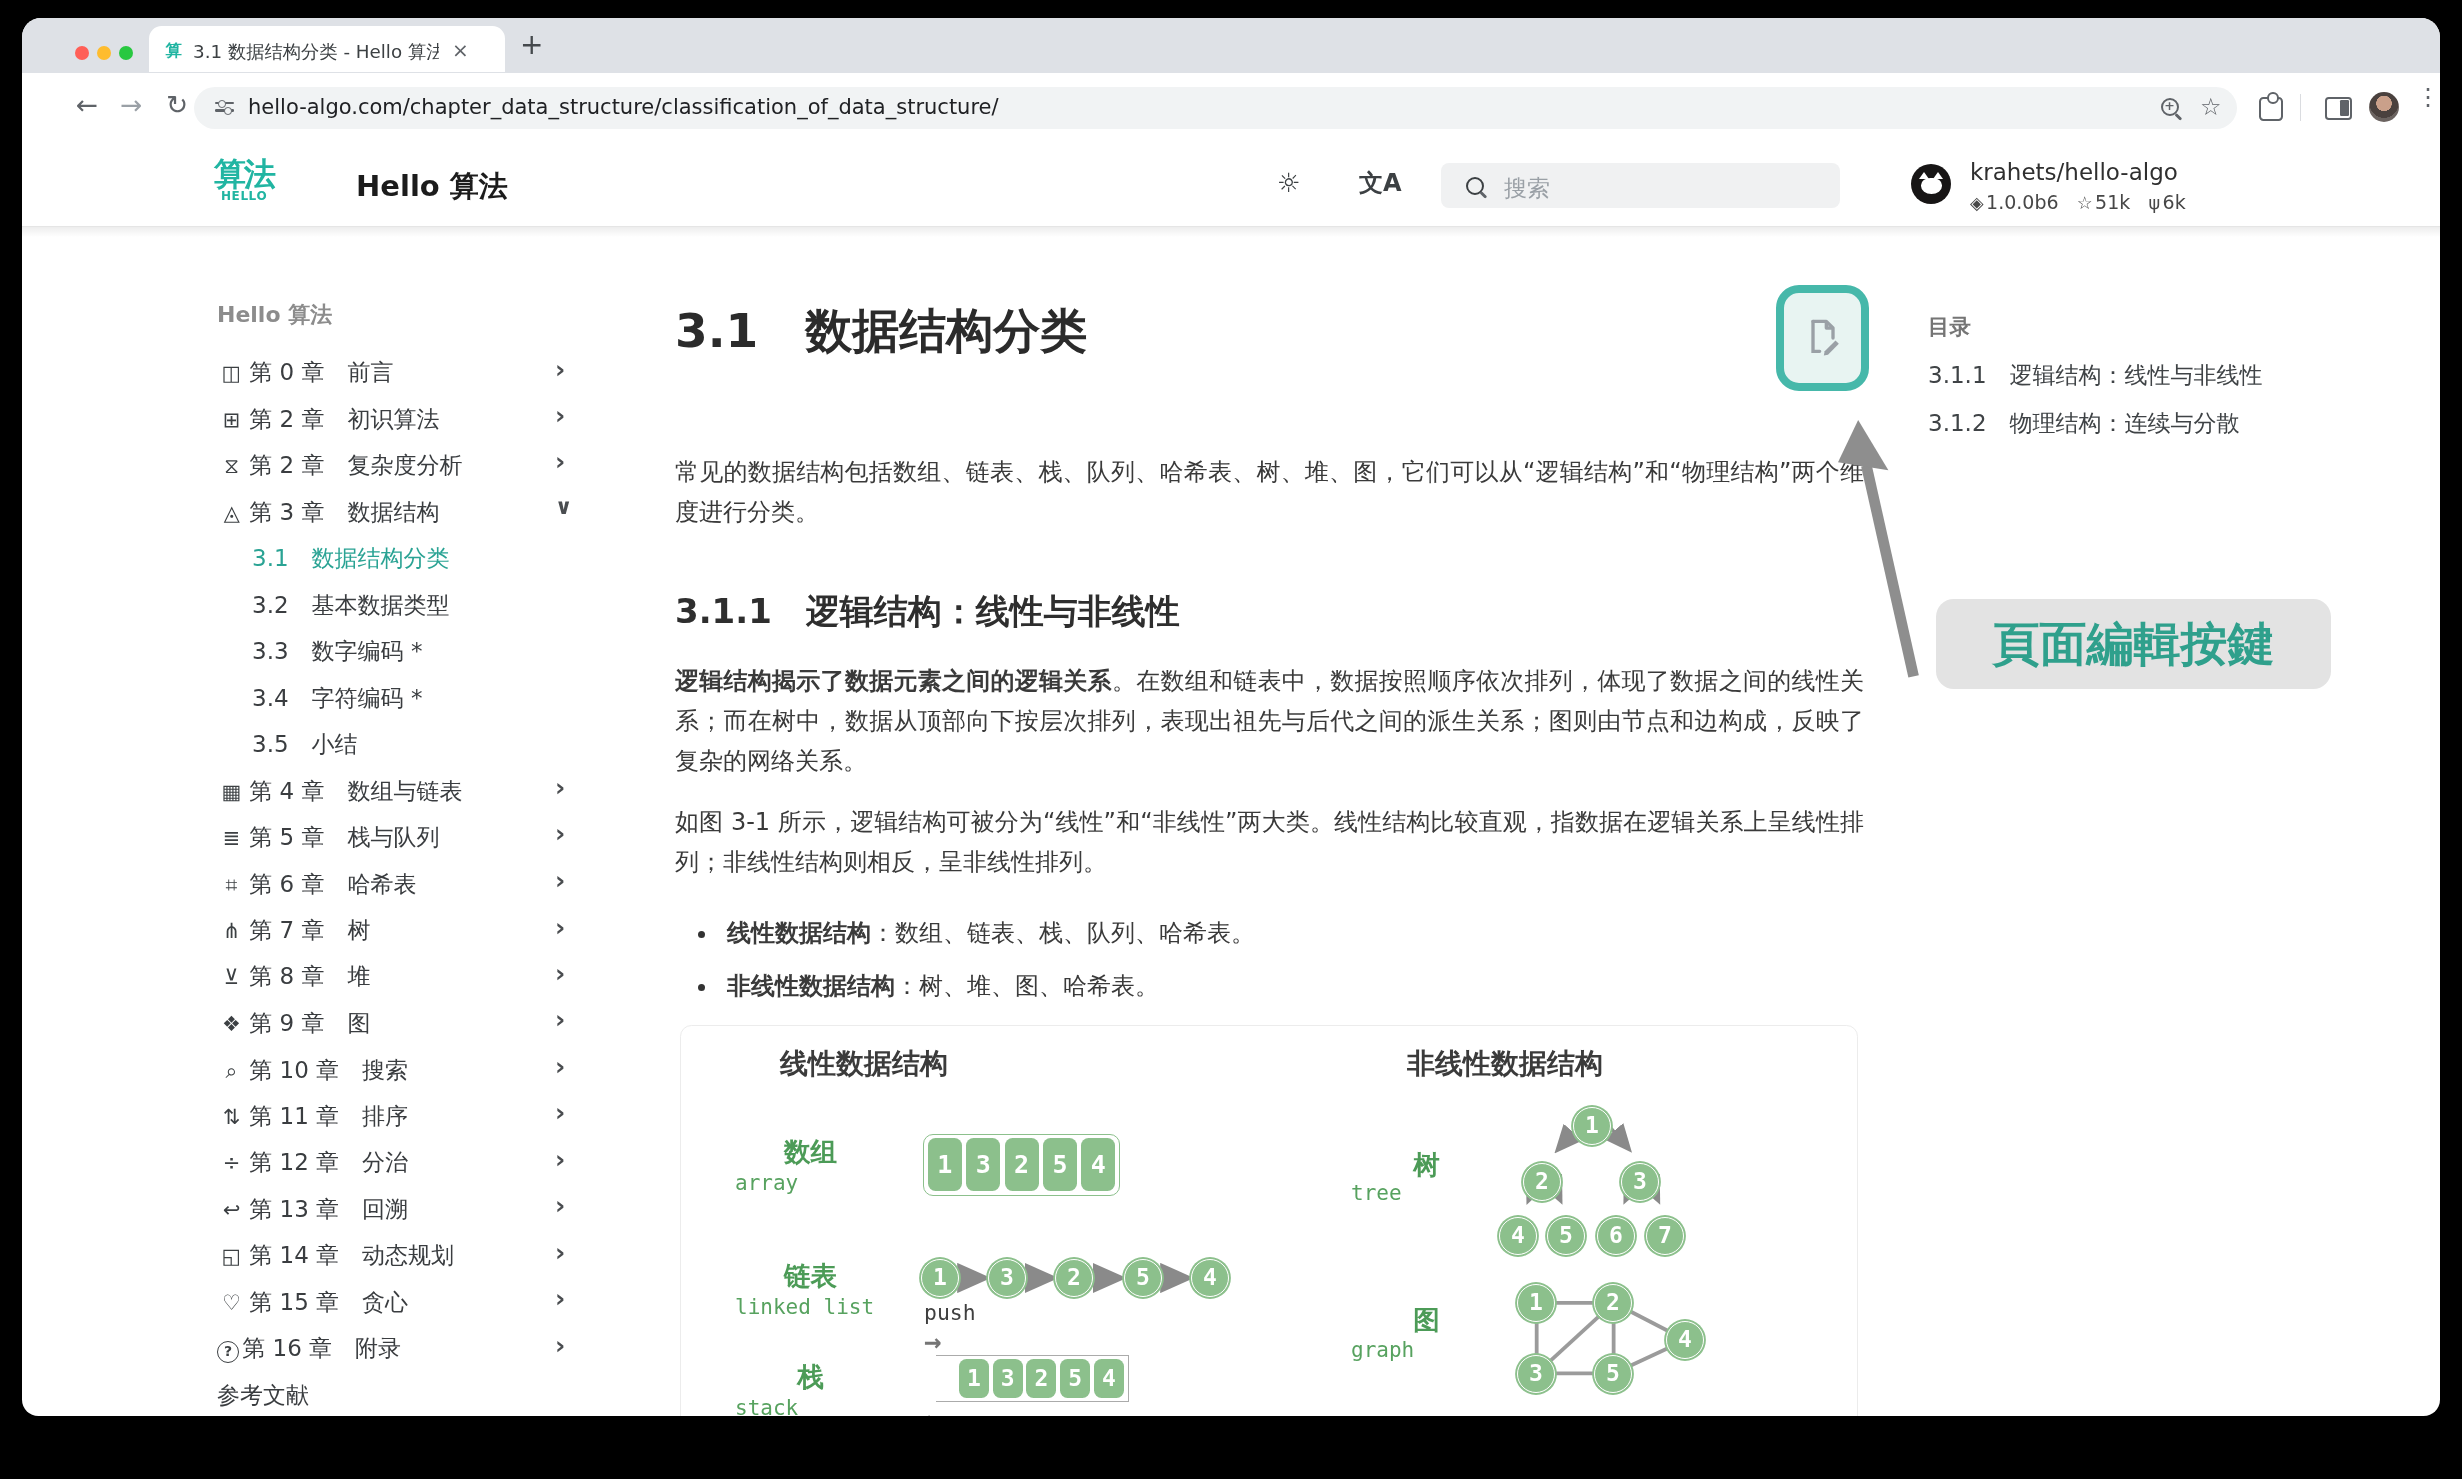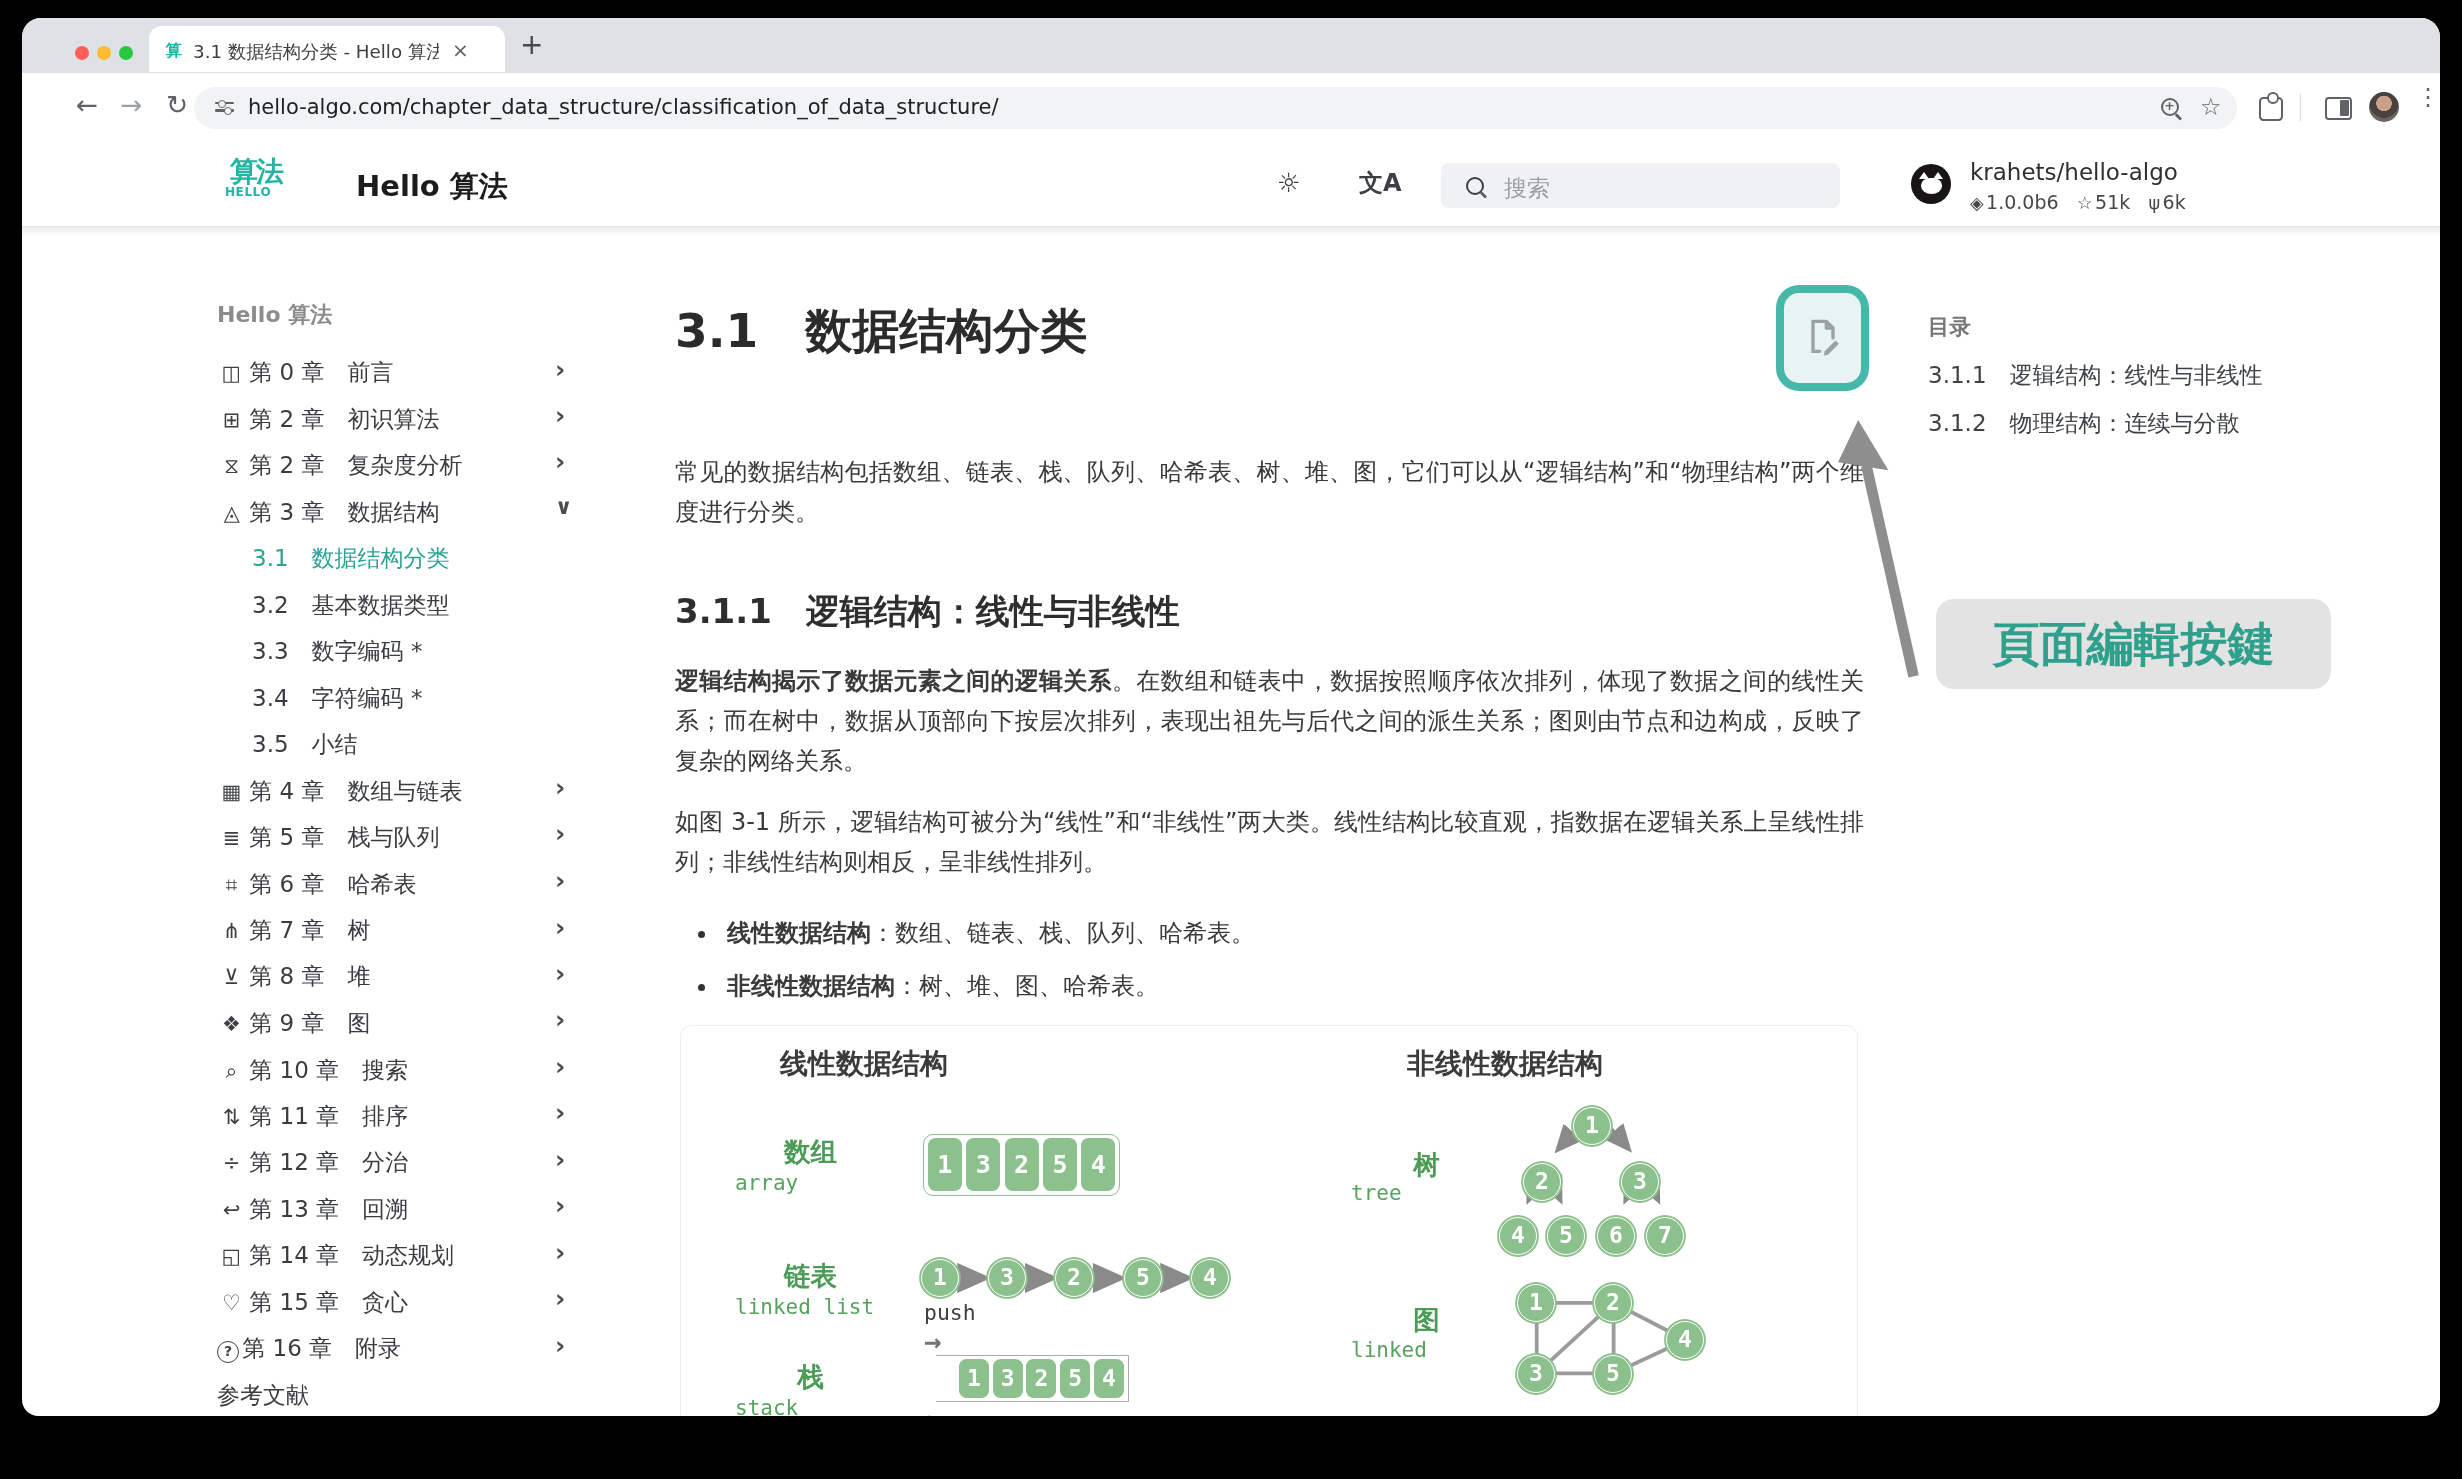--- a/index.html
+++ b/index.html
@@ -38,21 +38,21 @@
   .puzzle{width:20px;height:20px;border:2.5px solid #5f6368;border-radius:4.4px;}
   .puzzle::after{content:"";position:absolute;left:6.3px;top:-6.3px;width:7.6px;height:7.6px;border:2.5px solid #5f6368;
       border-radius:50%;background:#fff;}
   .avatar{width:30px;height:30px;border-radius:50%;
       background:radial-gradient(circle at 50% 38%,#caa08a 0 32%,#4a413e 33% 60%,#6b6360 61% 100%);}
   
   .siteheader{left:0;top:126px;width:100%;height:82px;background:#fff;border-bottom:0.6px solid #e5e5e5;}
   .sh-shadow{left:0;top:209px;width:100%;height:10px;
      background:linear-gradient(to bottom,rgba(0,0,0,.07),rgba(0,0,0,0));}
   .logo{color:#21b5a2;font-weight:bold;text-align:center;line-height:1;}
-  .logo .l1{font-size:28px;letter-spacing:-1.9px;margin-left:16px;} .logo .l2{font-size:12px;letter-spacing:0.6px;}
+  .logo .l1{font-size:32px;letter-spacing:-1.9px;} .logo .l2{font-size:12px;letter-spacing:0.6px;}
   .site-title{font-size:29px;font-weight:bold;color:#1c1c1c;}
   .hdr-ic{font-size:26.5px;color:#3c4043;}
   .searchpill{left:1419px;top:19px;width:399px;height:45px;background:#f0f1f2;border-radius:8px;}
   .search-ph{left:63px;top:10px;font-size:23px;color:#9aa0a6;}
   .octocat{width:40px;height:40px;border-radius:50%;background:#171515;}
   .octocat::after{content:"";position:absolute;left:9.5px;top:14px;width:21.4px;height:16.4px;background:#fff;
       border-radius:45% 45% 50% 50%;}
   .octocat::before{content:"";position:absolute;left:8.2px;top:8.8px;width:0;height:0;
       border-left:5.7px solid transparent;border-right:5.7px solid transparent;border-bottom:7.6px solid #fff;}
   .octocat .ear2{position:absolute;right:8.2px;top:8.8px;width:0;height:0;
@@ -345,21 +345,21 @@
       </svg>
       <span class="abs node" style="left:892px;top:81px">1</span>
       <span class="abs node" style="left:842px;top:137px">2</span>
       <span class="abs node" style="left:940px;top:137px">3</span>
       <span class="abs node" style="left:818px;top:191px">4</span>
       <span class="abs node" style="left:866px;top:191px">5</span>
       <span class="abs node" style="left:916px;top:191px">6</span>
       <span class="abs node" style="left:965px;top:191px">7</span>
 
       <span class="abs fig-cn" style="left:670px;top:276px">图</span>
-      <span class="abs fig-en" style="left:670px;top:312px">linked</span>
+      <span class="abs fig-en" style="left:670px;top:312px">graph</span>
       <svg class="abs" style="left:812px;top:232px" width="240" height="164" viewBox="0 0 380 260">
         <line x1="69" y1="71" x2="191" y2="71" stroke="#9b9b9b" stroke-width="6"></line>
         <line x1="69" y1="71" x2="69" y2="183" stroke="#9b9b9b" stroke-width="6"></line>
         <line x1="191" y1="71" x2="69" y2="183" stroke="#9b9b9b" stroke-width="6"></line>
         <line x1="191" y1="71" x2="305" y2="130" stroke="#9b9b9b" stroke-width="6"></line>
         <line x1="191" y1="71" x2="191" y2="183" stroke="#9b9b9b" stroke-width="6"></line>
         <line x1="69" y1="183" x2="191" y2="183" stroke="#9b9b9b" stroke-width="6"></line>
         <line x1="305" y1="130" x2="191" y2="183" stroke="#9b9b9b" stroke-width="6"></line>
       </svg>
       <span class="abs node" style="left:836px;top:258px">1</span>

